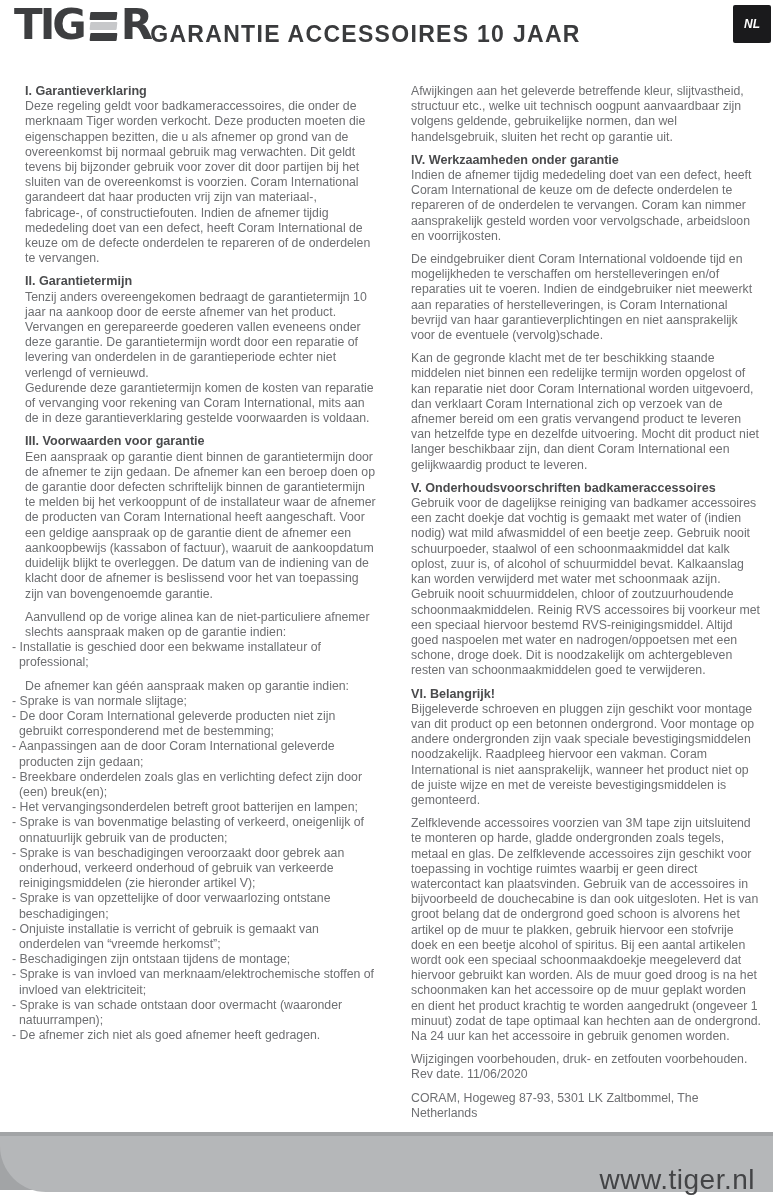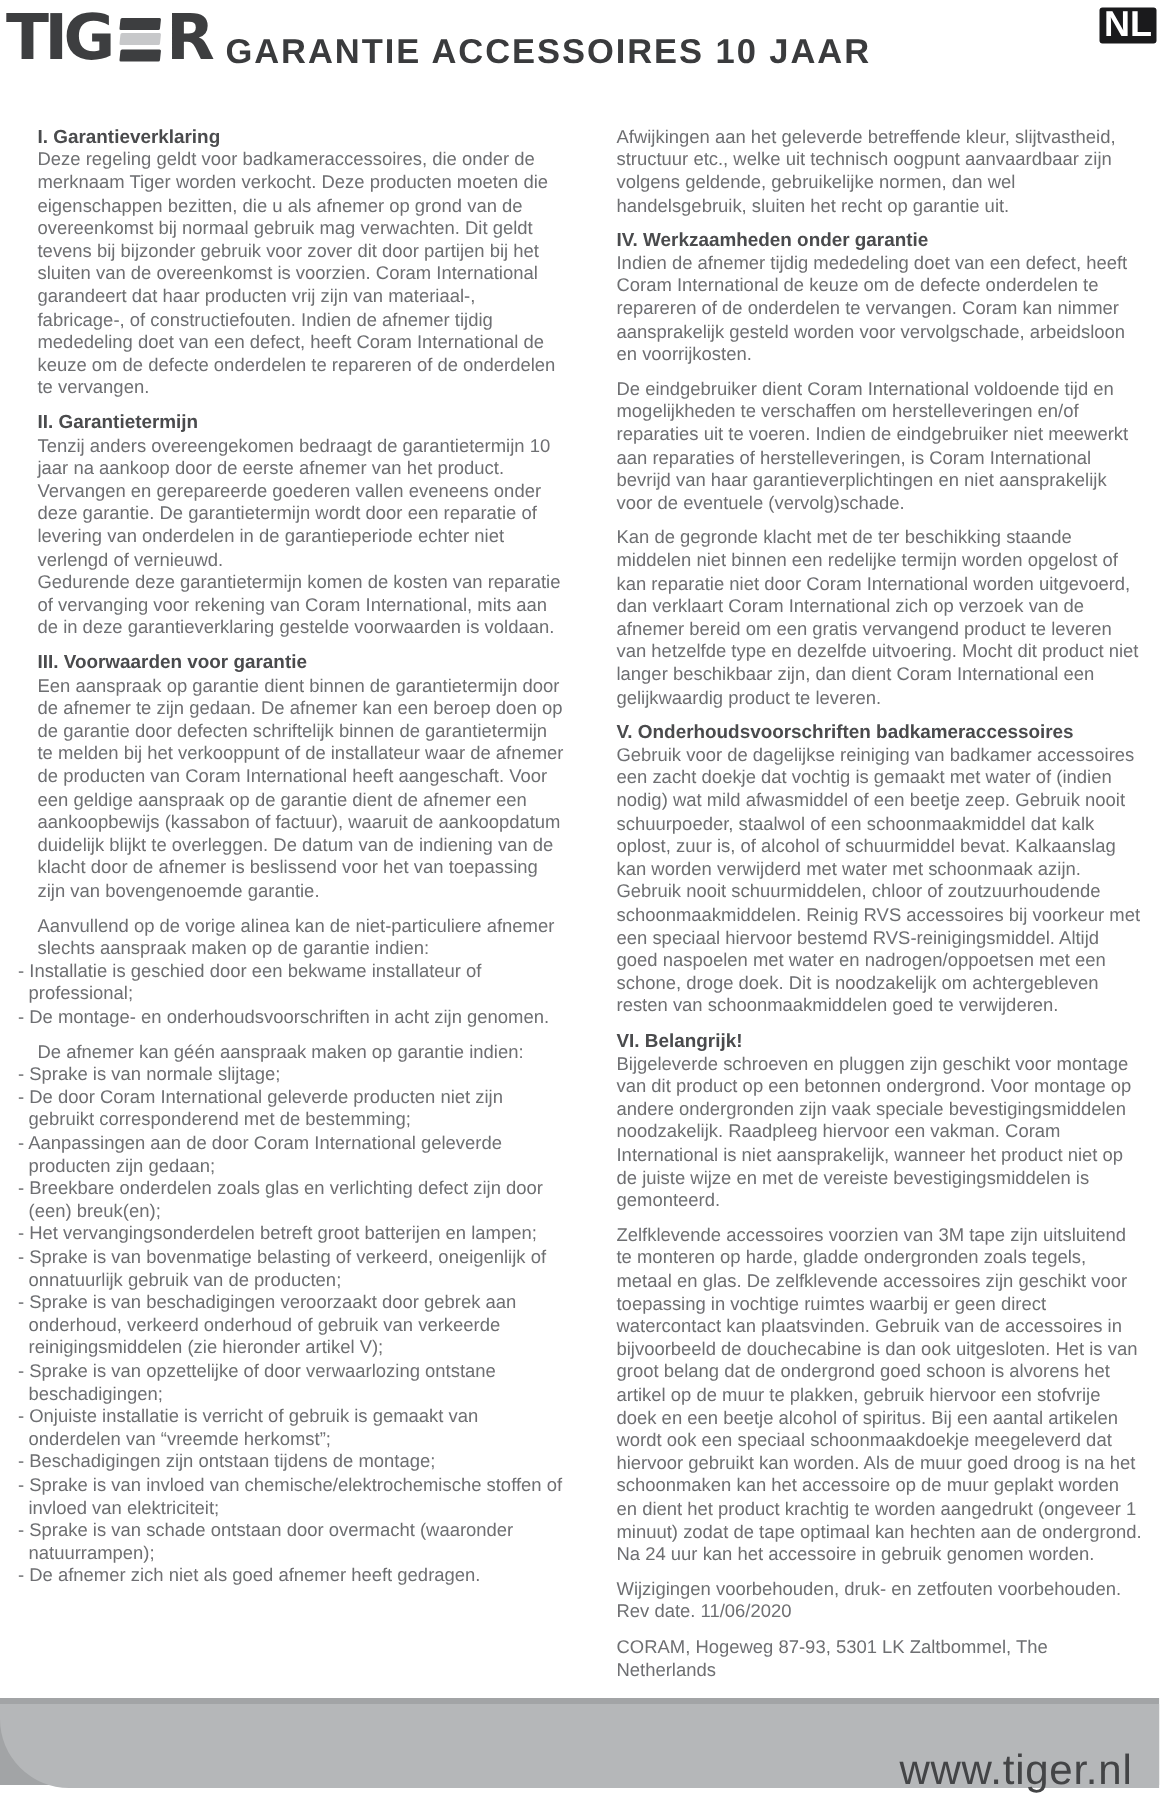--- a/index.html
+++ b/index.html
@@ -6,33 +6,33 @@
     --text:#6e6f72; --heading:#4a4b4d; --title:#3a3b3d;
     --logo-dark:#3d3e40; --logo-light:#c7c8ca;
     --badge-bg:#1a1a1c; --badge-text:#ffffff;
     --footer-bar:#b5b7b9; --footer-dark:#a2a4a6; --footer-text:#434446;
   }
   html,body{margin:0;padding:0;background:#ffffff;}
   .page{position:relative;width:773px;height:1200px;background:#ffffff;overflow:hidden;
         font-family:"Liberation Sans",sans-serif;}
 
   
-  .logo{position:absolute;left:4px;top:2px;display:flex;align-items:center;height:46px;}
+  .logo{position:absolute;left:14px;top:2px;display:flex;align-items:center;height:46px;}
   .logo-txt{font-family:"DejaVu Sans",sans-serif;font-size:42px;font-weight:800;
             letter-spacing:-3px;color:var(--logo-dark);line-height:1;}
   .logo-e{display:flex;flex-direction:column;justify-content:space-between;
           height:29px;width:27px;margin:2px 4px 0 6px;}
   .logo-e i{display:block;height:7.5px;background:var(--logo-dark);border-radius:1px;
             transform:skewX(-6deg);}
   .logo-e i.b2{background:var(--logo-light);}
   .title{position:absolute;left:0;right:0;top:21px;text-align:center;padding-right:42px;
          font-size:23px;font-weight:bold;letter-spacing:1.3px;color:var(--title);}
-  .badge{position:absolute;top:5px;right:2px;width:38px;height:24px;background:var(--badge-bg);
-         color:var(--badge-text);font-weight:bold;font-size:24px;display:flex;
-         align-items:center;justify-content:center;border-radius:2px;letter-spacing:0;}
+  .badge{position:absolute;top:5px;right:2px;width:38px;height:38px;background:var(--badge-bg);
+         color:var(--badge-text);font-weight:bold;font-size:12px;display:flex;
+         align-items:center;justify-content:center;border-radius:2px;letter-spacing:0;font-style:italic;}
 
   
   .col{position:absolute;top:84px;width:364px;font-size:12.3px;line-height:15.2px;
        color:var(--text);}
   .col-left{left:12px;}
   .col-right{left:398px;}
   .col p{margin:0;white-space:pre-line;padding-left:13px;}
   .col .h{margin:0;font-size:12.6px;line-height:15.2px;font-weight:bold;color:var(--heading);}
   .col .sp{height:8px;}
   .col .li{padding-left:7px;text-indent:-7px;}
@@ -73,36 +73,35 @@
       <p class="p">Tenzij anders overeengekomen bedraagt de garantietermijn 10 jaar na aankoop door de eerste afnemer van het product.
 Vervangen en gerepareerde goederen vallen eveneens onder deze garantie. De garantietermijn wordt door een reparatie of levering van onderdelen in de garantieperiode echter niet verlengd of vernieuwd.
 Gedurende deze garantietermijn komen de kosten van reparatie of vervanging voor rekening van Coram International, mits aan de in deze garantieverklaring gestelde voorwaarden is voldaan.</p>
       <div class="sp"></div>
       <p class="h">III. Voorwaarden voor garantie</p>
       <p class="p">Een aanspraak op garantie dient binnen de garantietermijn door de afnemer te zijn gedaan. De afnemer kan een beroep doen op de garantie door defecten schriftelijk binnen de garantietermijn te melden bij het verkooppunt of de installateur waar de afnemer de producten van Coram International heeft aangeschaft. Voor een geldige aanspraak op de garantie dient de afnemer een aankoopbewijs (kassabon of factuur), waaruit de aankoopdatum duidelijk blijkt te overleggen. De datum van de indiening van de klacht door de afnemer is beslissend voor het van toepassing zijn van bovengenoemde garantie.</p>
       <div class="sp"></div>
       <p class="p">Aanvullend op de vorige alinea kan de niet-particuliere afnemer slechts aanspraak maken op de garantie indien:</p>
       <div>
         <div class="li">- Installatie is geschied door een bekwame installateur of professional;</div>
-        <div class="li">- De montage- en onderhoudsvoorschriften in acht zijn genomen.</div>
       </div>
       <div class="sp"></div>
       <p class="p">De afnemer kan géén aanspraak maken op garantie indien:</p>
       <div>
         <div class="li">- Sprake is van normale slijtage;</div>
         <div class="li">- De door Coram International geleverde producten niet zijn gebruikt corresponderend met de bestemming;</div>
         <div class="li">- Aanpassingen aan de door Coram International geleverde producten zijn gedaan;</div>
         <div class="li">- Breekbare onderdelen zoals glas en verlichting defect zijn door (een) breuk(en);</div>
         <div class="li">- Het vervangingsonderdelen betreft groot batterijen en lampen;</div>
         <div class="li">- Sprake is van bovenmatige belasting of verkeerd, oneigenlijk of onnatuurlijk gebruik van de producten;</div>
         <div class="li">- Sprake is van beschadigingen veroorzaakt door gebrek aan onderhoud, verkeerd onderhoud of gebruik van verkeerde reinigingsmiddelen (zie hieronder artikel V);</div>
         <div class="li">- Sprake is van opzettelijke of door verwaarlozing ontstane beschadigingen;</div>
         <div class="li">- Onjuiste installatie is verricht of gebruik is gemaakt van onderdelen van “vreemde herkomst”;</div>
         <div class="li">- Beschadigingen zijn ontstaan tijdens de montage;</div>
-        <div class="li">- Sprake is van invloed van chemische/elektrochemische stoffen of invloed van elektriciteit;</div>
+        <div class="li">- Sprake is van invloed van merknaam/elektrochemische stoffen of invloed van elektriciteit;</div>
         <div class="li">- Sprake is van schade ontstaan door overmacht (waaronder natuurrampen);</div>
         <div class="li">- De afnemer zich niet als goed afnemer heeft gedragen.</div>
       </div>
     </div>
   <div class="col col-right">
       <p class="p">Afwijkingen aan het geleverde betreffende kleur, slijtvastheid, structuur etc., welke uit technisch oogpunt aanvaardbaar zijn volgens geldende, gebruikelijke normen, dan wel handelsgebruik, sluiten het recht op garantie uit.</p>
       <div class="sp"></div>
       <p class="h">IV. Werkzaamheden onder garantie</p>
       <p class="p">Indien de afnemer tijdig mededeling doet van een defect, heeft Coram International de keuze om de defecte onderdelen te repareren of de onderdelen te vervangen. Coram kan nimmer aansprakelijk gesteld worden voor vervolgschade, arbeidsloon en voorrijkosten.</p>
       <div class="sp"></div>

